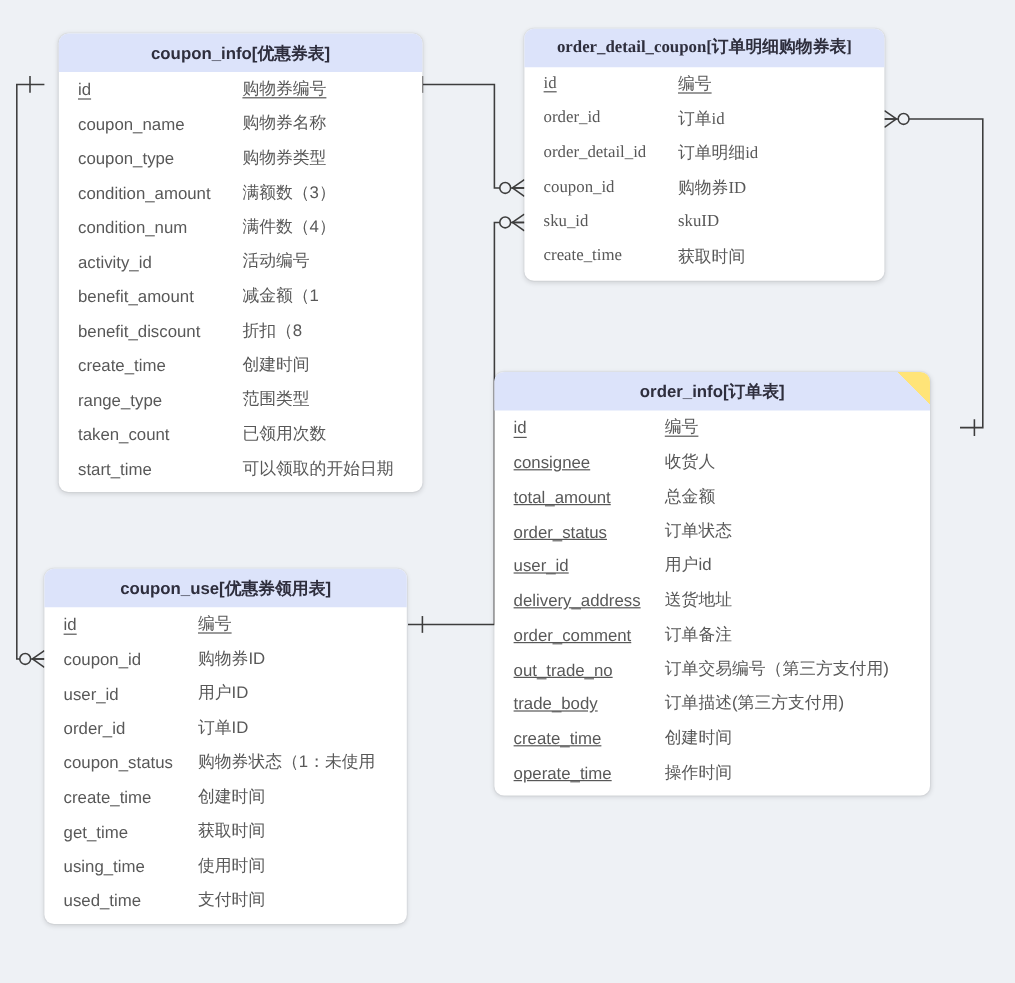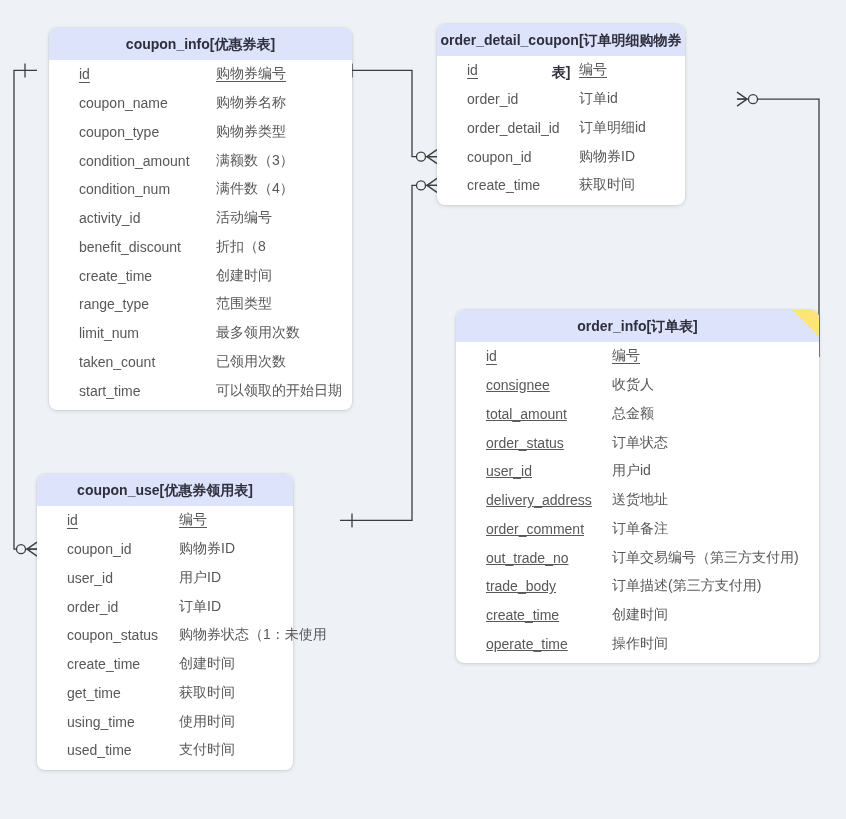--- a/index.html
+++ b/index.html
@@ -13,33 +13,33 @@
     position:absolute;z-index:2;background:#ffffff;border-radius:8px;
     box-shadow:0 1px 4px rgba(0,0,0,0.13), 0 0 0 1px rgba(0,0,0,0.03);
   }
   .er-header{
     height:32px;line-height:32px;background:#dce3fa;
     border-radius:8px 8px 0 0;text-align:center;
     font-size:14px;font-weight:bold;color:#2e2e3d;
     position:relative;
   }
   .rows{padding:0 0 5px 0;}
-  .row{height:28.75px;display:flex;align-items:center;padding-left:30px;
+  .row{height:28.75px;display:flex;align-items:center;padding-left:16px;
        font-size:14px;color:#585858;white-space:nowrap;}
   .fname{flex:0 0 auto;}
   .fdesc{flex:0 0 auto;}
   .card-coupon_info .fname{width:137px;}
   .card-order_detail_coupon .fname{width:112px;}
   .card-order_info .fname{width:126px;text-decoration:underline;}
   .card-coupon_use .fname{width:112px;}
   .row.pk .fname,.row.pk .fdesc{text-decoration:underline;text-underline-offset:3px;}
   .card-coupon_info{left:37px;top:28px;width:303px;margin-left:12px;}
-  .card-order_detail_coupon{left:437px;top:24px;width:248px;}
-  .card-order_info{left:456px;top:310px;width:363px;}
-  .card-coupon_use{left:37px;top:474px;width:256px;}
+  .card-order_detail_coupon{left:437px;top:24px;width:300px;font-family:Liberation Serif, serif;}
+  .card-order_info{left:412px;top:310px;width:363px;}
+  .card-coupon_use{left:37px;top:474px;width:302px;}
   .note-corner{
     position:absolute;top:0;right:0;width:27px;height:27px;
     background:linear-gradient(to bottom left,#ffe478 0%,#ffe478 50%,rgba(255,228,120,0) 50%);
     border-top-right-radius:8px;
   }
 </style>
 </head>
 <body>
 
 <svg id="wires" width="846" height="819">
@@ -92,36 +92,36 @@
       </div>
       <div class="row">
         <span class="fname">condition_num</span>
         <span class="fdesc">满件数（4）</span>
       </div>
       <div class="row">
         <span class="fname">activity_id</span>
         <span class="fdesc">活动编号</span>
       </div>
       <div class="row">
+        <span class="fname">benefit_amount</span>
+        <span class="fdesc">减金额（1</span>
+      </div>
+      <div class="row">
         <span class="fname">benefit_discount</span>
         <span class="fdesc">折扣（8</span>
       </div>
       <div class="row">
         <span class="fname">create_time</span>
         <span class="fdesc">创建时间</span>
       </div>
       <div class="row">
         <span class="fname">range_type</span>
         <span class="fdesc">范围类型</span>
       </div>
       <div class="row">
-        <span class="fname">limit_num</span>
-        <span class="fdesc">最多领用次数</span>
-      </div>
-      <div class="row">
         <span class="fname">taken_count</span>
         <span class="fdesc">已领用次数</span>
       </div>
       <div class="row">
         <span class="fname">start_time</span>
         <span class="fdesc">可以领取的开始日期</span>
       </div>
     </div>
 </div>
 
@@ -140,20 +140,24 @@
       </div>
       <div class="row">
         <span class="fname">order_detail_id</span>
         <span class="fdesc">订单明细id</span>
       </div>
       <div class="row">
         <span class="fname">coupon_id</span>
         <span class="fdesc">购物券ID</span>
       </div>
       <div class="row">
+        <span class="fname">sku_id</span>
+        <span class="fdesc">skuID</span>
+      </div>
+      <div class="row">
         <span class="fname">create_time</span>
         <span class="fdesc">获取时间</span>
       </div>
     </div>
 </div>
 
 <div class="er-card card-order_info">
   <div class="er-header">
     <span>order_info[订单表]</span>
     <div class="note-corner"></div>

